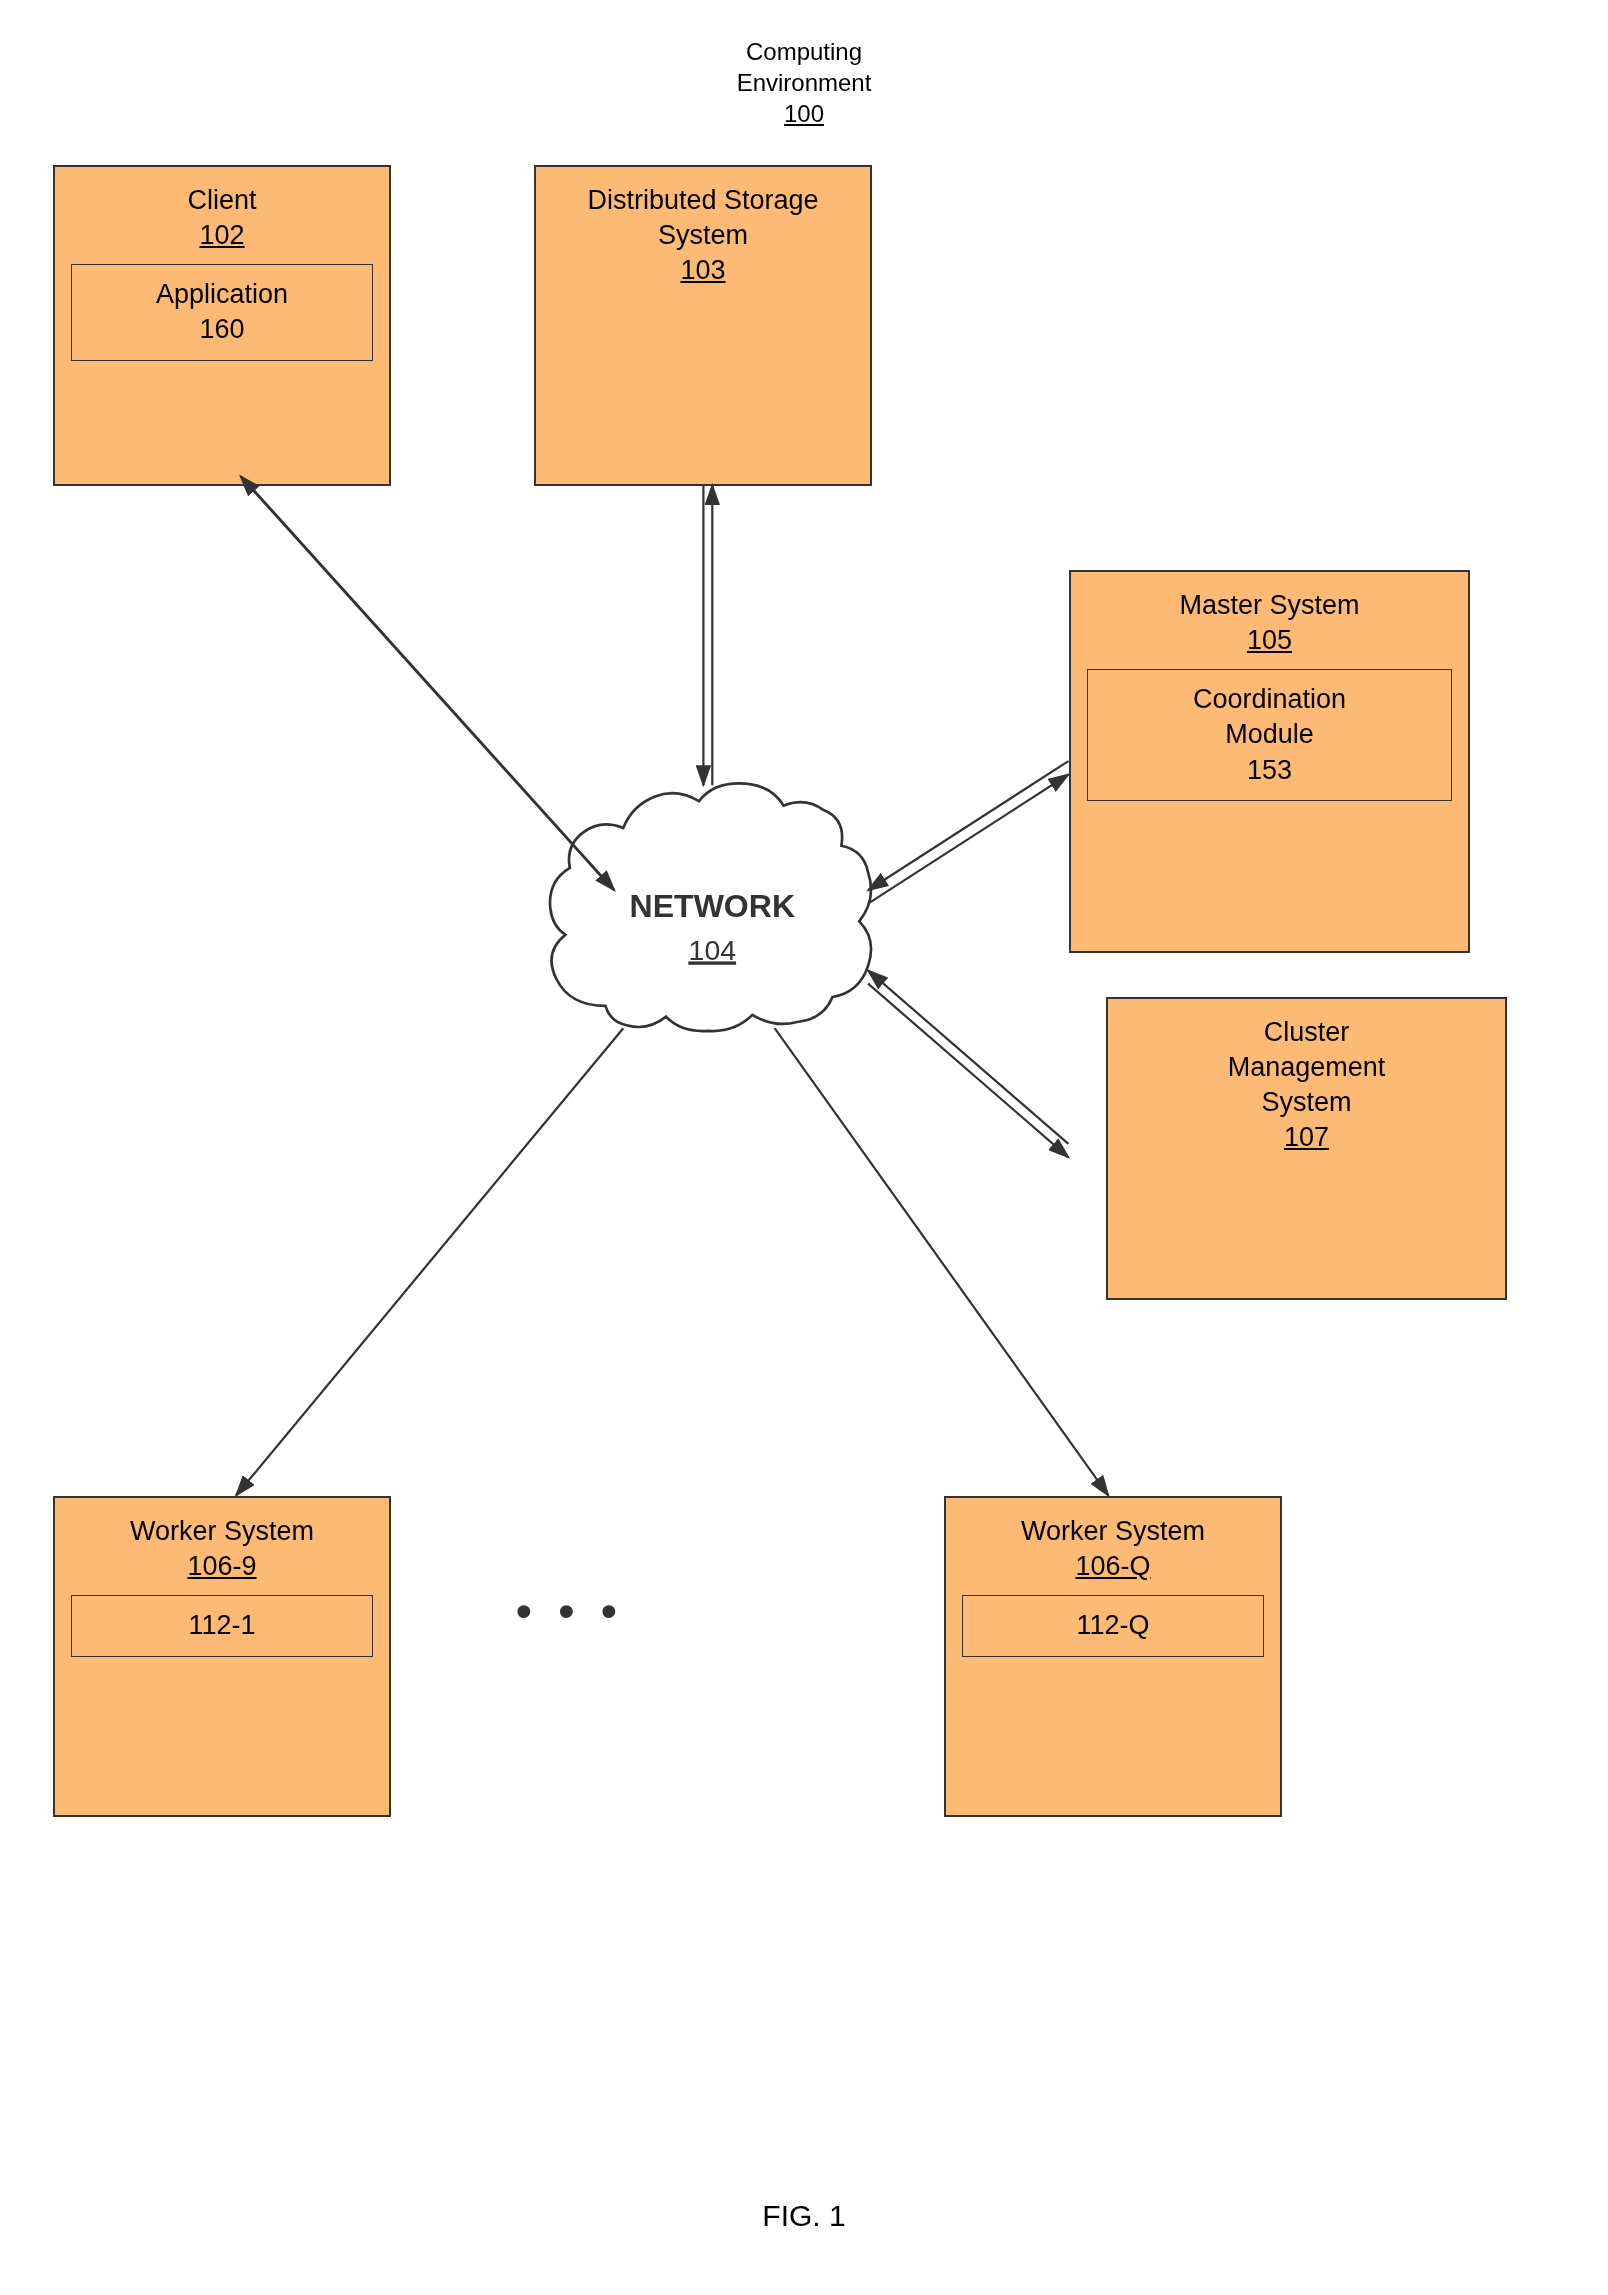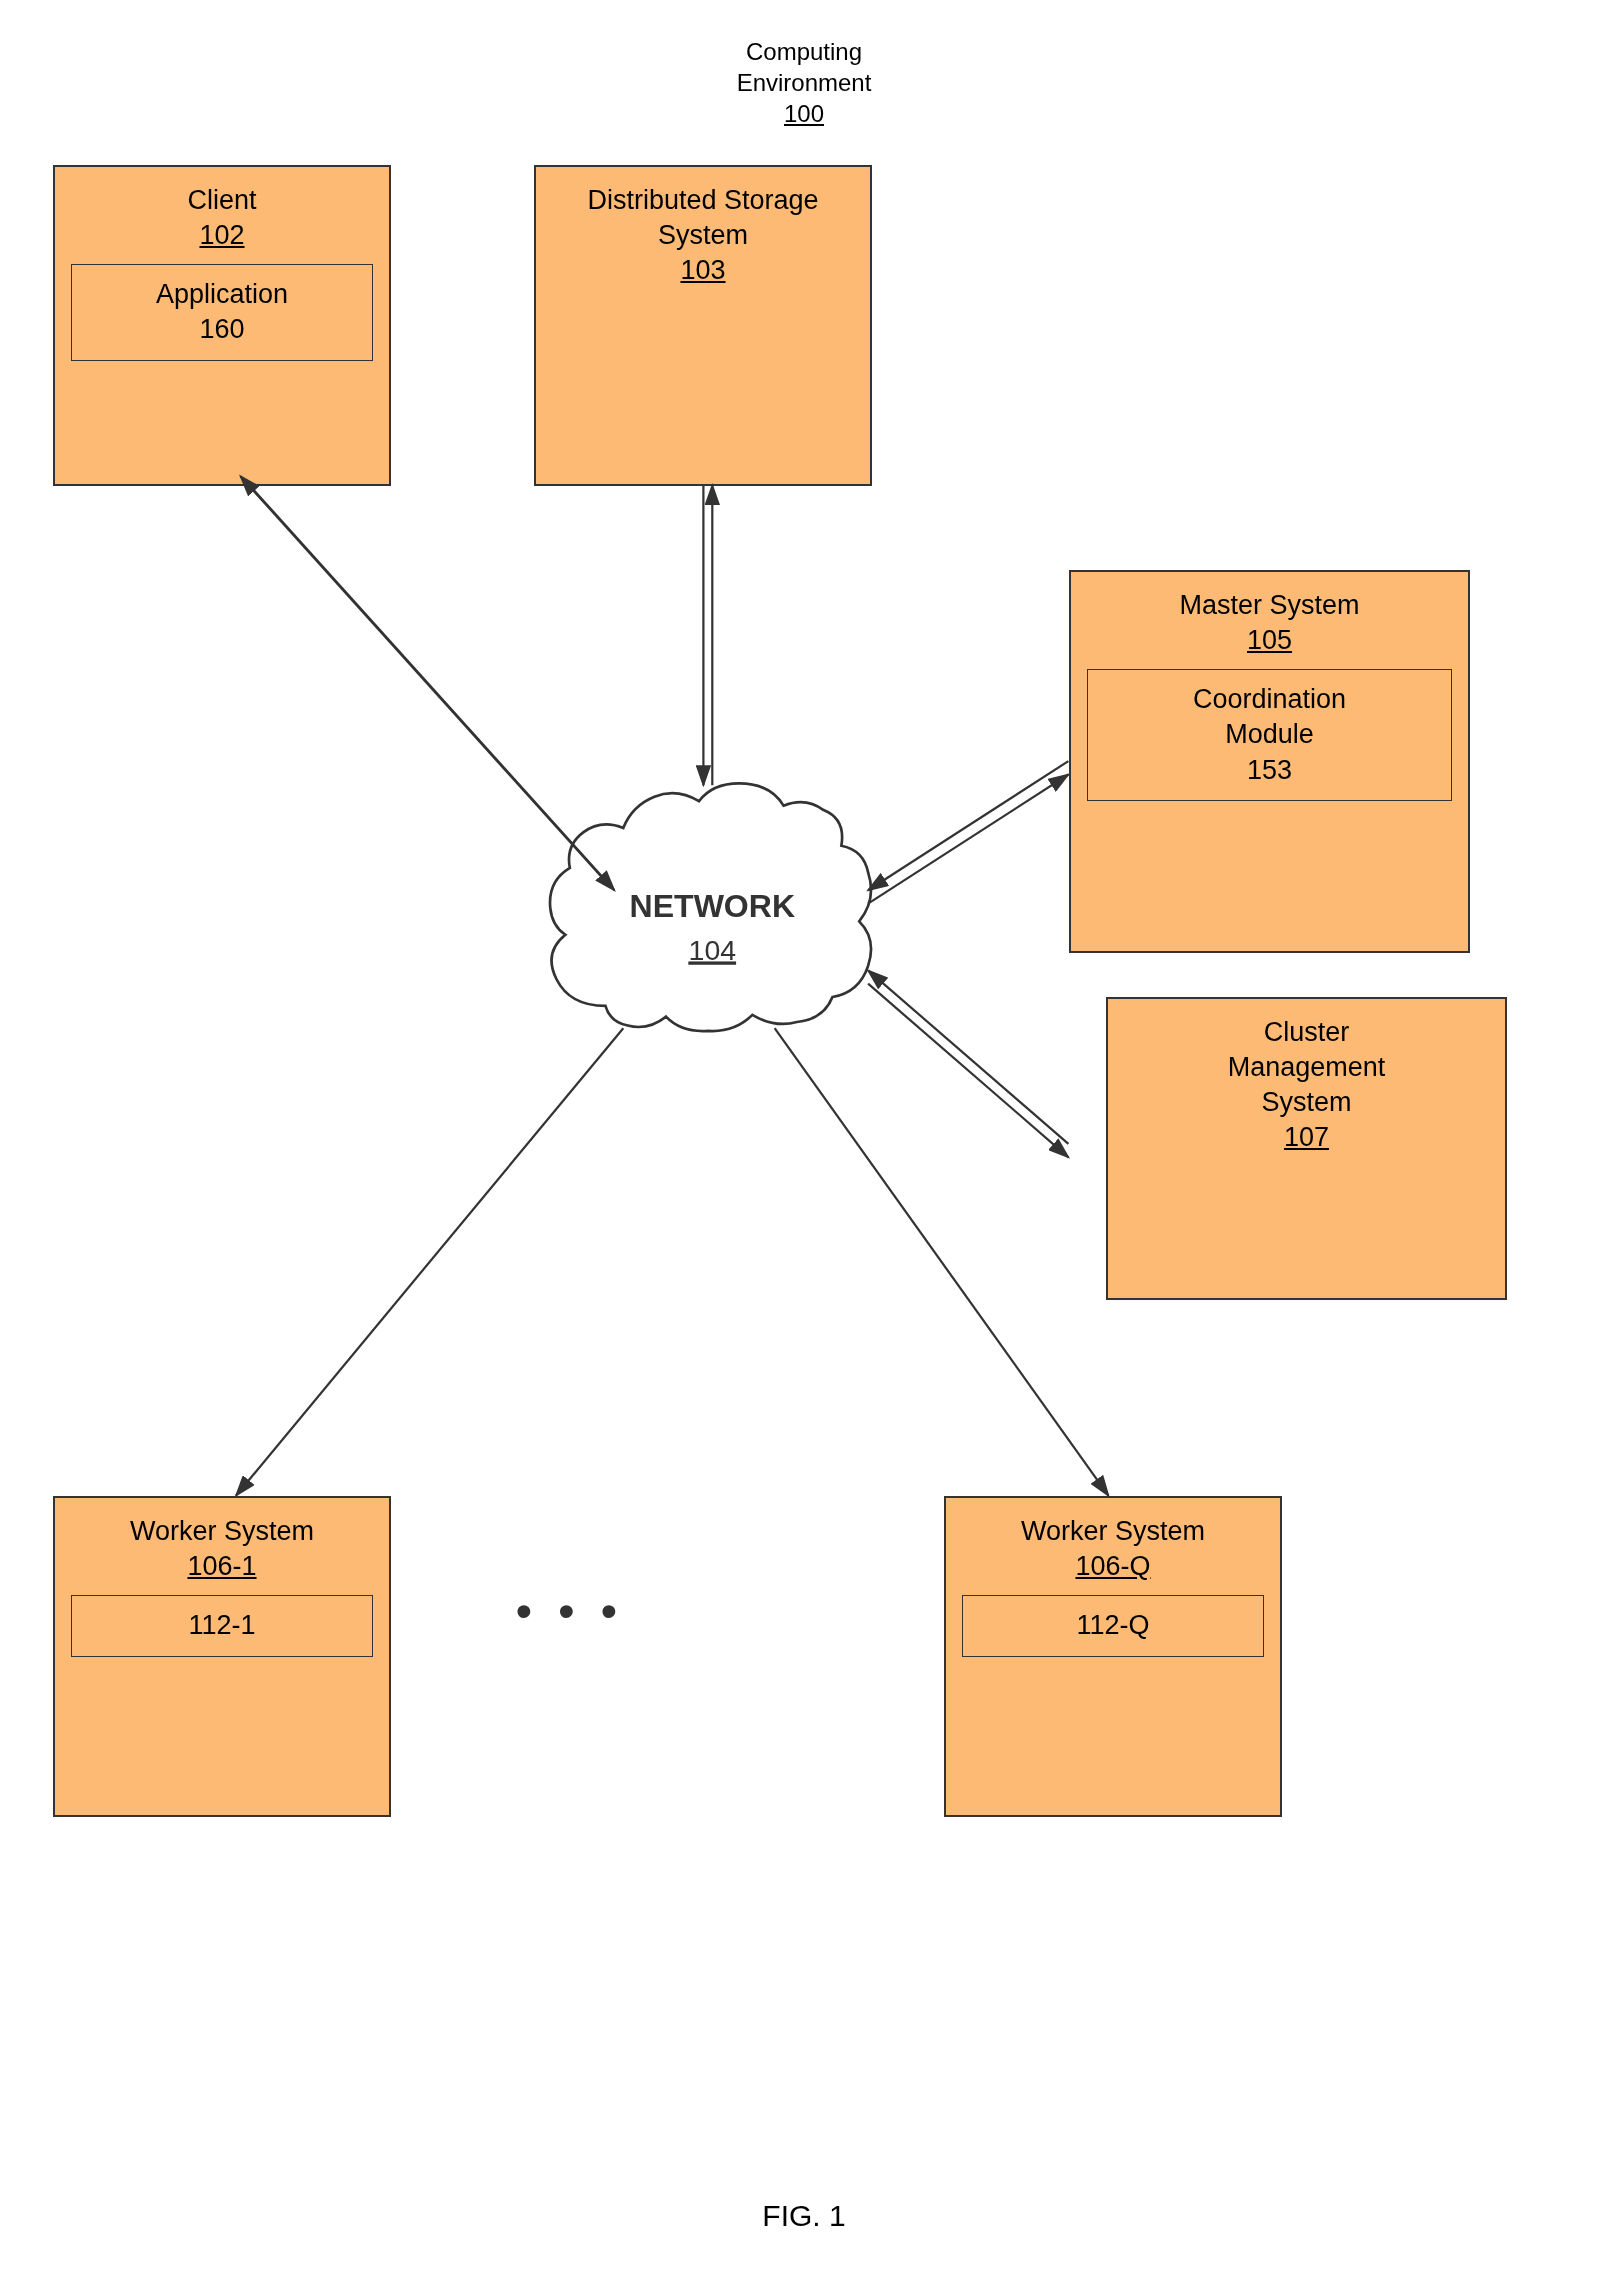--- a/index.html
+++ b/index.html
@@ -172,21 +172,21 @@
 
   <div class="box" id="cms-box">
     <div class="box-label" style="white-space:pre-line;">Cluster
 Management
 System</div>
     <div class="box-number">107</div>
   </div>
 
   <div class="box" id="worker1-box">
     <div class="box-label">Worker System</div>
-    <div class="box-number">106-1</div>
+    <div class="box-number">106-9</div>
     <div class="inner-box">
       <div class="inner-number">112-1</div>
     </div>
   </div>
 
   <div class="box" id="workerq-box">
     <div class="box-label">Worker System</div>
     <div class="box-number">106-Q</div>
     <div class="inner-box">
       <div class="inner-number">112-Q</div>

